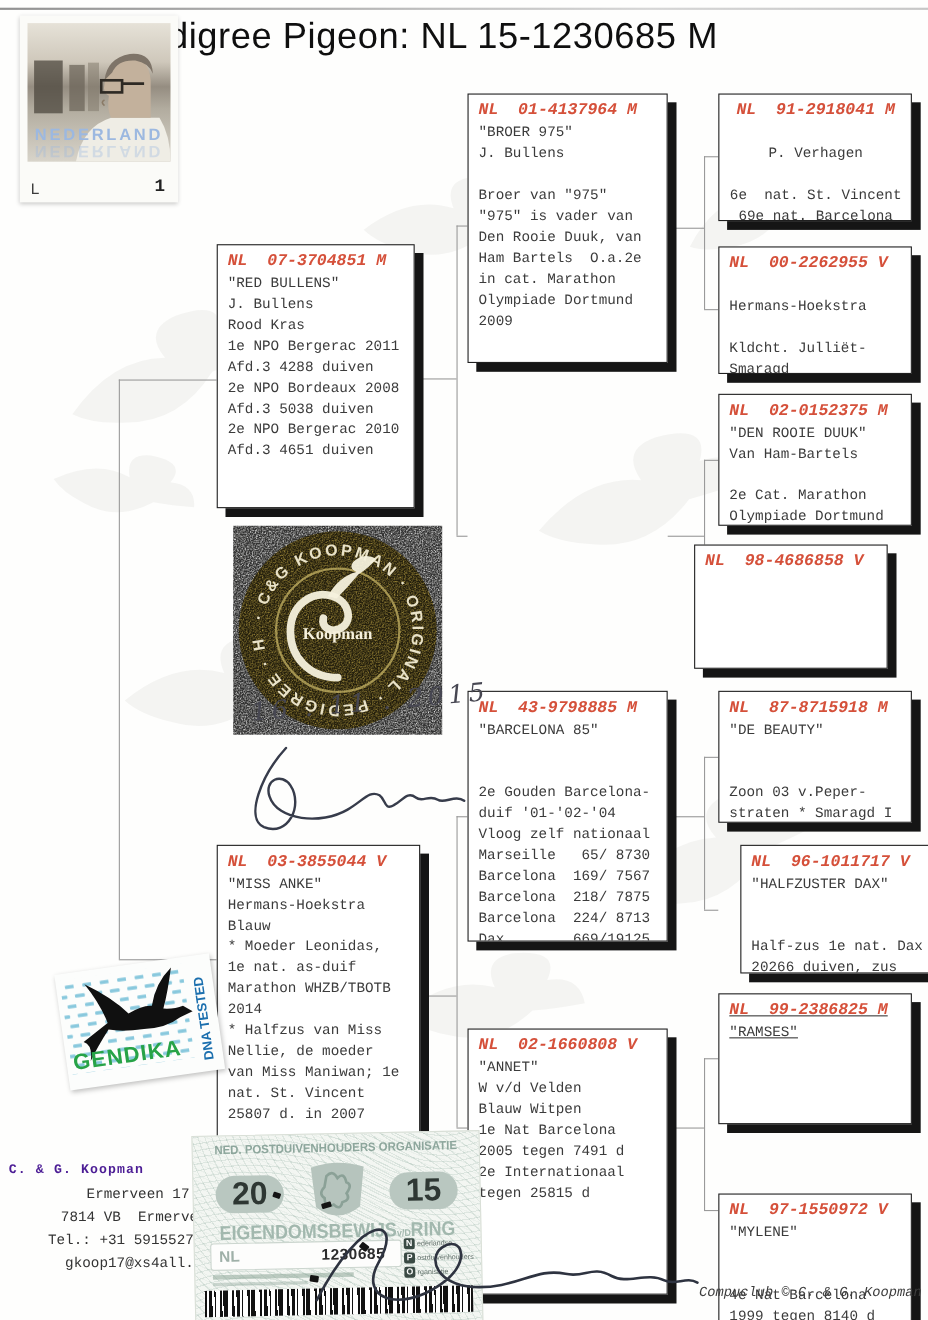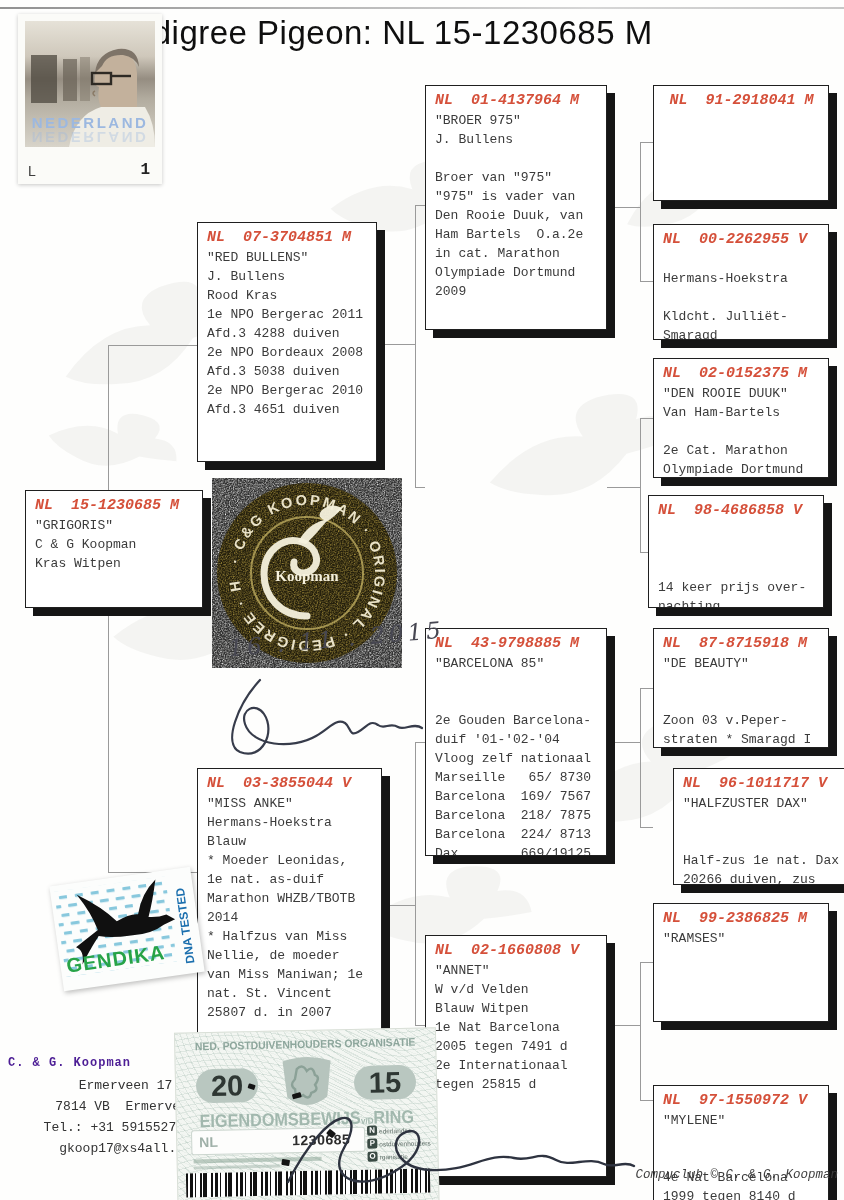--- a/index.html
+++ b/index.html
@@ -148,26 +148,20 @@
   <div class="ln" style="left:640px;top:552px;width:13px;height:1px;"></div>
   <div class="ln" style="left:607px;top:742px;width:33px;height:1px;"></div>
   <div class="ln" style="left:640px;top:688px;width:1px;height:139px;"></div>
   <div class="ln" style="left:640px;top:688px;width:13px;height:1px;"></div>
   <div class="ln" style="left:640px;top:827px;width:13px;height:1px;"></div>
   <div class="ln" style="left:607px;top:1025px;width:33px;height:1px;"></div>
   <div class="ln" style="left:640px;top:962px;width:1px;height:138px;"></div>
   <div class="ln" style="left:640px;top:962px;width:13px;height:1px;"></div>
   <div class="ln" style="left:640px;top:1100px;width:13px;height:1px;"></div>
 
-  <div class="pbox" style="left:25px;top:490px;width:178px;height:118px;">
-    <div class="ring">NL  15-1230685 M</div>
-    <div class="pbody">"GRIGORIS"
-C &amp; G Koopman
-Kras Witpen</div>
-  </div>
   <div class="pbox" style="left:197px;top:222px;width:180px;height:240px;">
     <div class="ring">NL  07-3704851 M</div>
     <div class="pbody">"RED BULLENS"
 J. Bullens
 Rood Kras
 1e NPO Bergerac 2011
 Afd.3 4288 duiven
 2e NPO Bordeaux 2008
 Afd.3 5038 duiven
 2e NPO Bergerac 2010
@@ -220,62 +214,62 @@
     <div class="pbody">"ANNET"
 W v/d Velden
 Blauw Witpen
 1e Nat Barcelona
 2005 tegen 7491 d
 2e Internationaal
 tegen 25815 d</div>
   </div>
   <div class="pbox" style="left:653px;top:85px;width:176px;height:116px;text-align:center;">
     <div class="ring">NL  91-2918041 M</div>
+    <div class="pbody">
+P. Verhagen
+
+6e  nat. St. Vincent
+69e nat. Barcelona</div>
   </div>
   <div class="pbox" style="left:653px;top:224px;width:176px;height:116px;">
     <div class="ring">NL  00-2262955 V</div>
     <div class="pbody">
 Hermans-Hoekstra
 
 Kldcht. Julliët-
 Smaragd</div>
   </div>
   <div class="pbox" style="left:653px;top:358px;width:176px;height:120px;">
     <div class="ring">NL  02-0152375 M</div>
     <div class="pbody">"DEN ROOIE DUUK"
 Van Ham-Bartels
 
 2e Cat. Marathon
 Olympiade Dortmund</div>
   </div>
-  <div class="pbox" style="left:648px;top:495px;width:176px;height:113px;">
+  <div class="pbox" style="left:631px;top:495px;width:176px;height:113px;">
     <div class="ring">NL  98-4686858 V</div>
-    <div class="pbody">
-
-
-14 keer prijs over-
-nachting</div>
   </div>
   <div class="pbox" style="left:653px;top:628px;width:176px;height:120px;">
     <div class="ring">NL  87-8715918 M</div>
     <div class="pbody">"DE BEAUTY"
 
 
 Zoon 03 v.Peper-
 straten * Smaragd I</div>
   </div>
   <div class="pbox" style="left:653px;top:768px;width:176px;height:117px;margin-left:20px;">
     <div class="ring">NL  96-1011717 V</div>
     <div class="pbody">"HALFZUSTER DAX"
 
 
 Half-zus 1e nat. Dax
 20266 duiven, zus</div>
   </div>
-  <div class="pbox" style="left:653px;top:903px;width:176px;height:119px;">
+  <div class="pbox" style="left:653px;top:903px;width:176px;height:119px;text-decoration:underline;">
     <div class="ring">NL  99-2386825 M</div>
     <div class="pbody">"RAMSES"</div>
   </div>
   <div class="pbox" style="left:653px;top:1041px;width:176px;height:117px;margin-top:44px;">
     <div class="ring">NL  97-1550972 V</div>
     <div class="pbody">"MYLENE"
 
 
 4e Nat Barcelona
 1999 tegen 8140 d</div>

